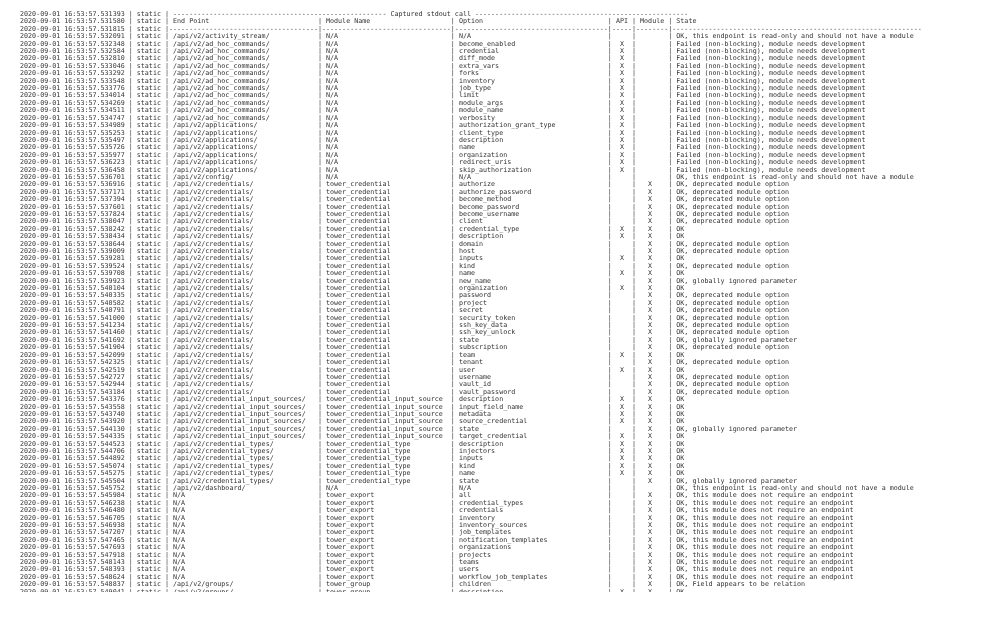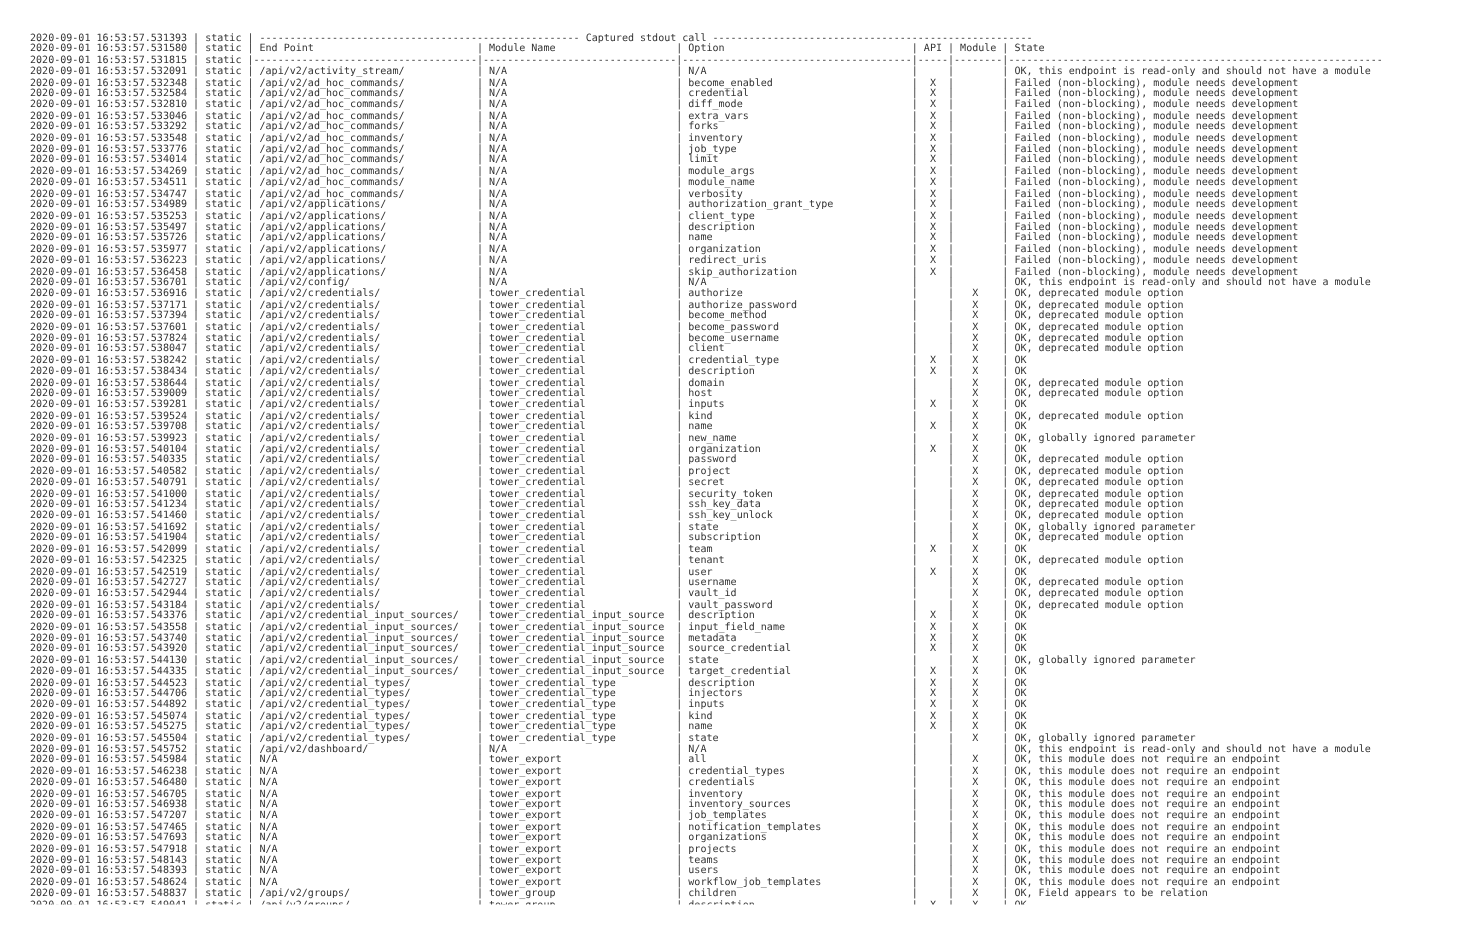--- a/index.html
+++ b/index.html
@@ -4,21 +4,21 @@
 <style>
   html,body{margin:0;padding:0;background:#ffffff;}
   .screen{
     position:relative;
     width:987px;height:627px;
     background:#ffffff;
     overflow:hidden;
   }
   .log{
     position:absolute;
-    left:16px;top:22px;
+    left:16px;top:11px;
     margin:0;
     font-family:"DejaVu Sans Mono",monospace;
     font-size:6.7px;
     line-height:7.4px;
     letter-spacing:0;
     color:#333333;
     white-space:pre;
     height:581px;           
     overflow:hidden;
   }

